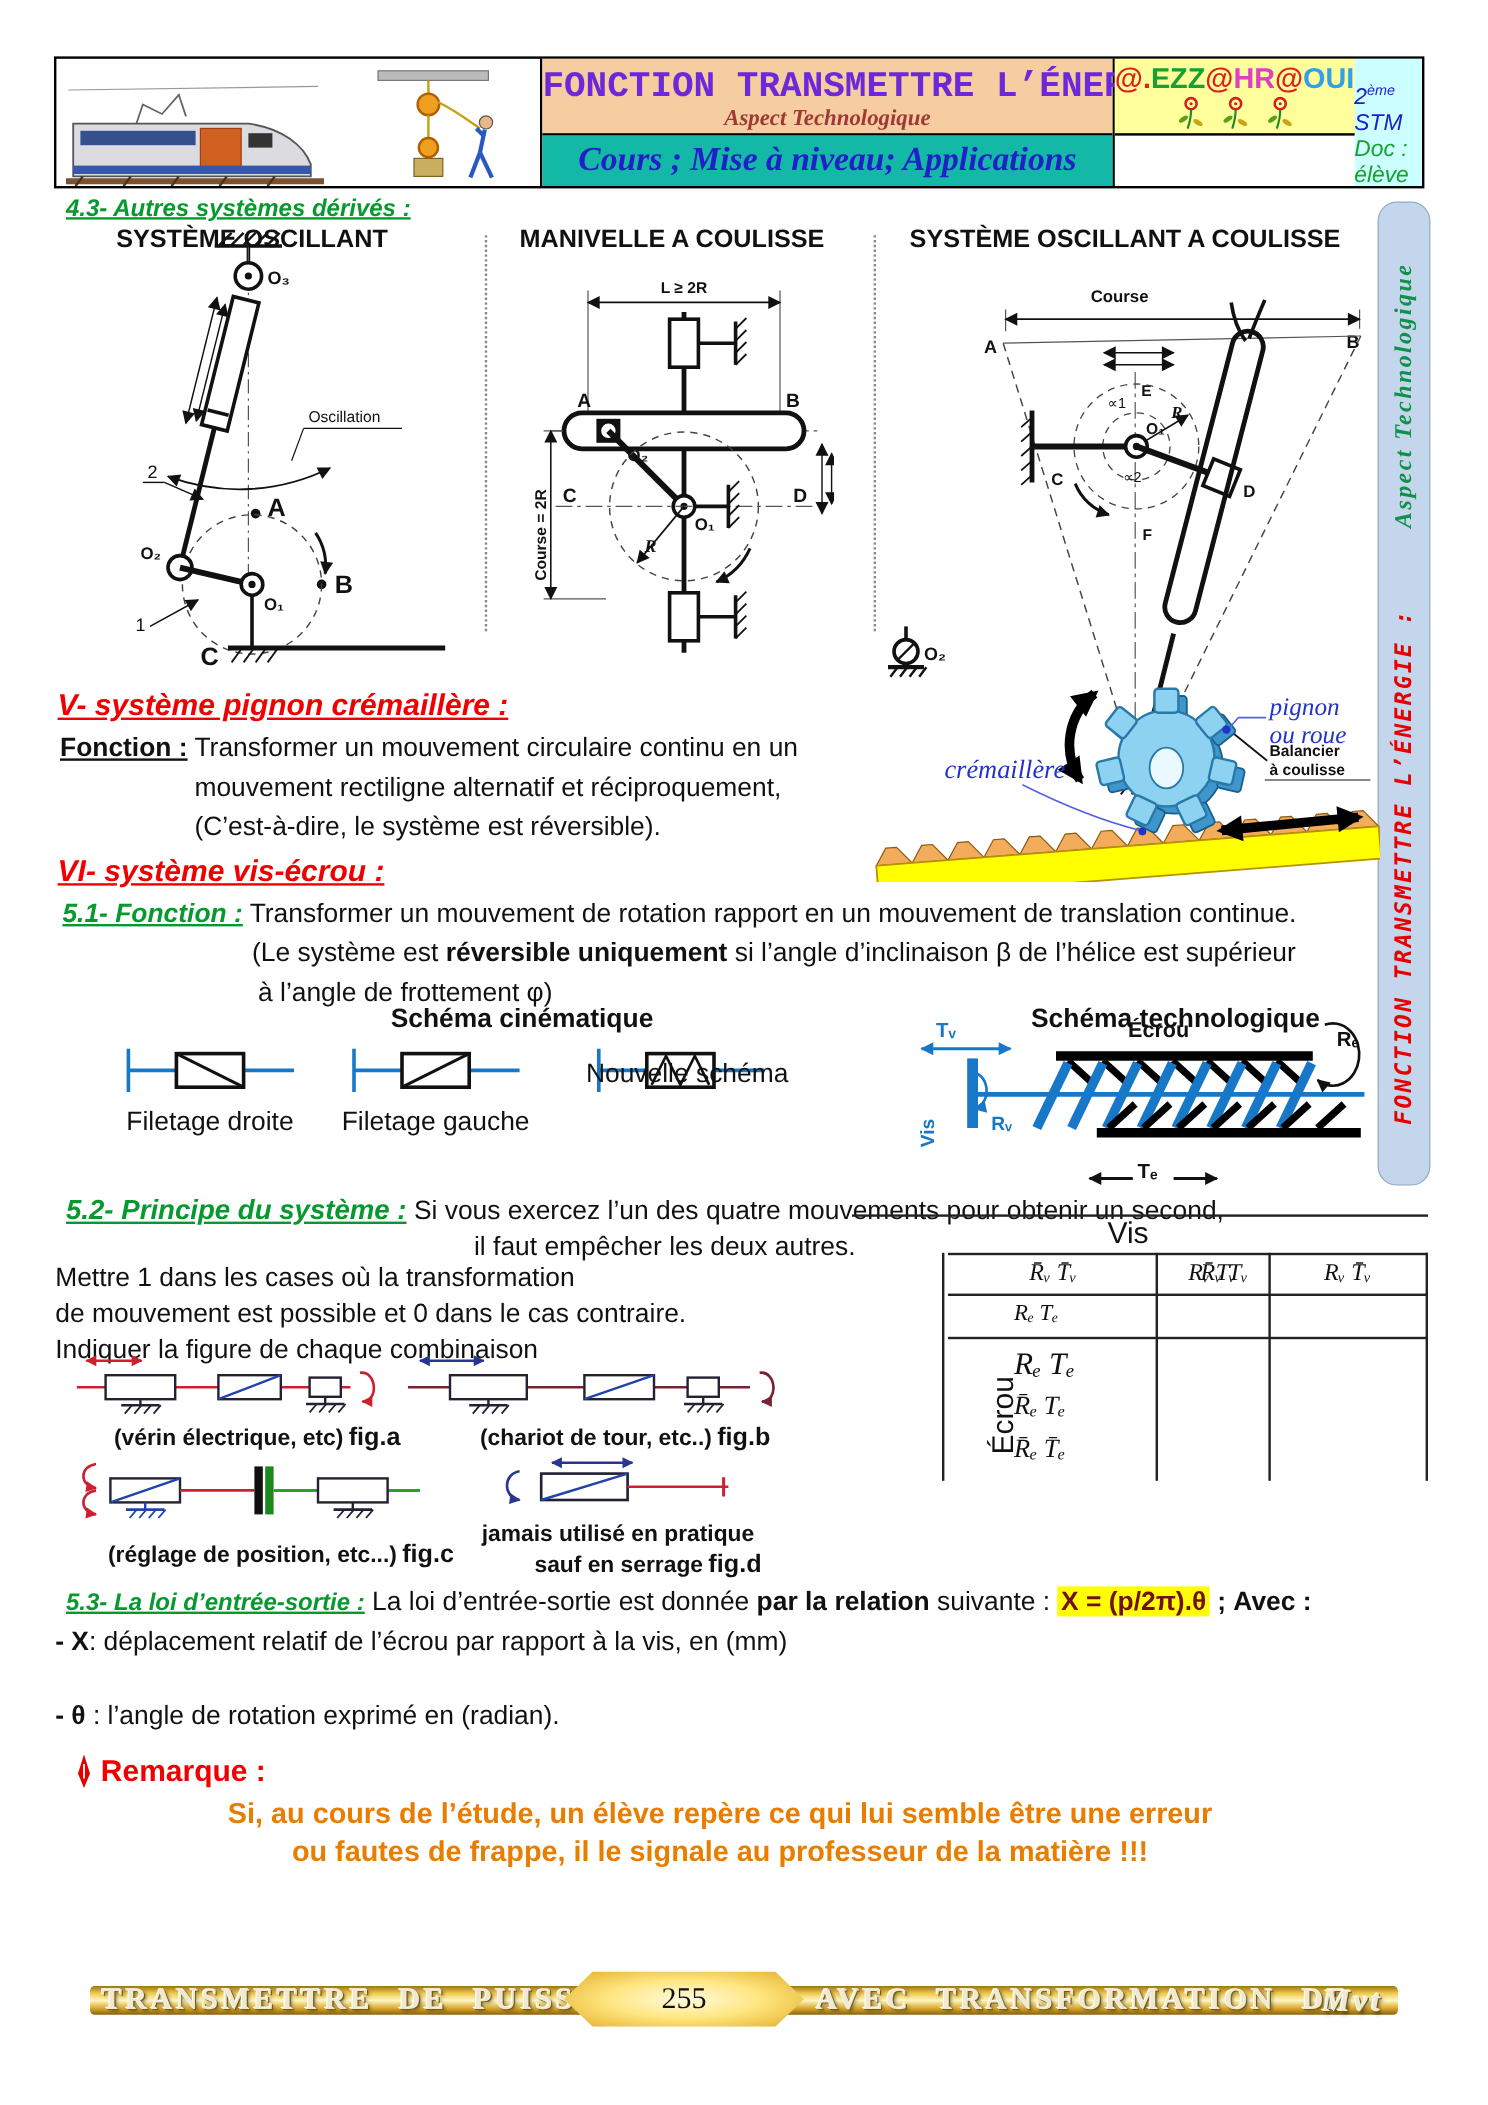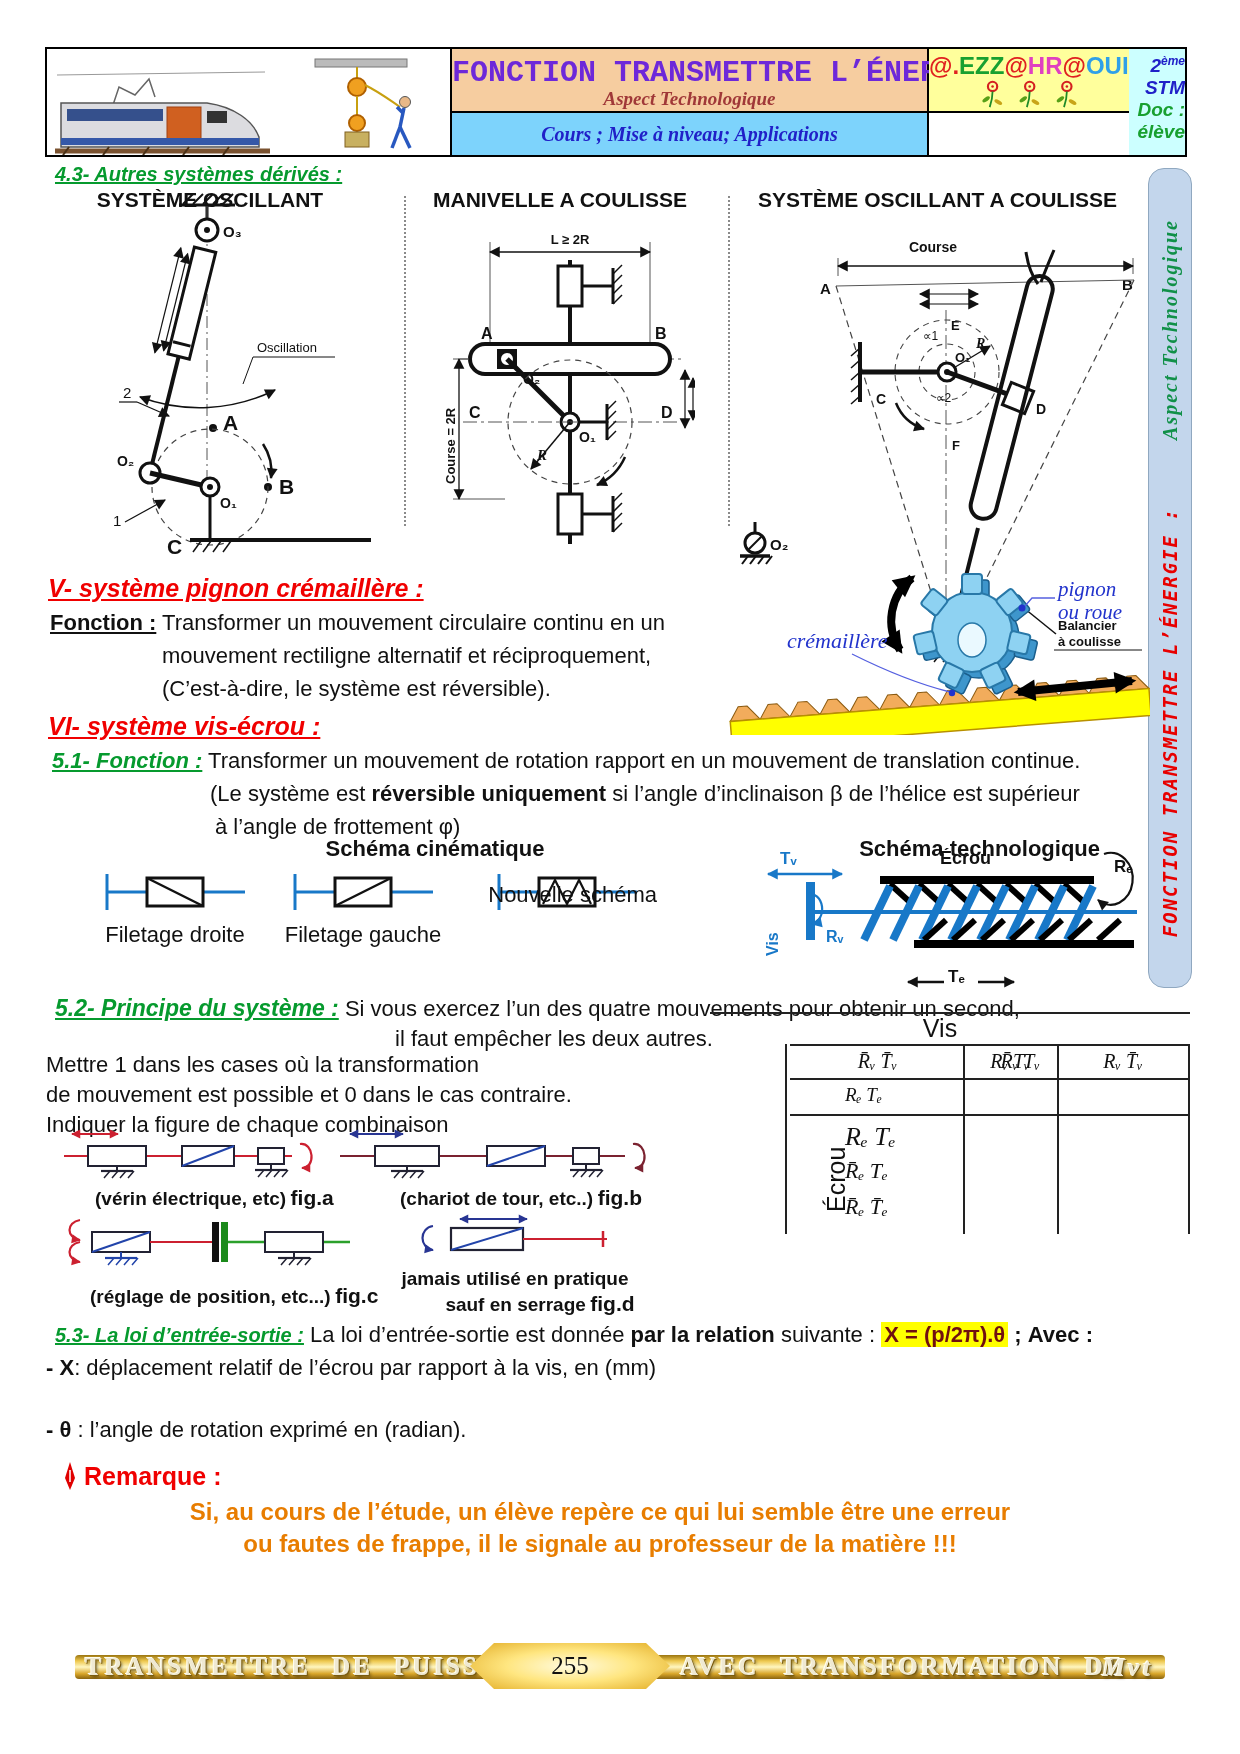--- a/index.html
+++ b/index.html
@@ -15,27 +15,27 @@
   .body22{font-size:22px;line-height:33px}
   .coltitle{font-weight:bold;font-size:21px;text-align:center;white-space:nowrap}
   
   #hdr{left:45px;top:47px;width:1142px;height:110px;border:2px solid #000;display:flex;box-sizing:border-box;background:#fff}
   .hcell{box-sizing:border-box;position:relative}
   #hleft{width:405px;border-right:2px solid #000}
   #hmid{width:477px;border-right:2px solid #000;display:flex;flex-direction:column}
   #hmidtop{height:64px;background:#F6CDA0;border-bottom:2px solid #000;text-align:center;padding-top:7px;box-sizing:border-box}
   #hmidtitle{font-family:"Liberation Mono","DejaVu Sans Mono",monospace;font-weight:bold;font-size:30px;color:#6d28d9;white-space:nowrap}
   #hmidsub{font-family:"Liberation Serif",serif;font-weight:bold;font-style:italic;font-size:19px;color:#A03838;margin-top:-2px}
-  #hmidbot{flex:1;background:#7dd3fc;display:flex;align-items:center;justify-content:center;
-           font-family:"Liberation Serif",serif;font-weight:bold;font-style:italic;font-size:20px;color:#2020C8;white-space:nowrap}
+  #hmidbot{flex:1;background:#14b8a6;display:flex;align-items:center;justify-content:center;
+           font-family:"Liberation Serif",serif;font-weight:bold;font-style:italic;font-size:28px;color:#2020C8;white-space:nowrap}
   #hright{flex:1;display:flex;flex-direction:row}
   #hrtop{height:64px;background:#FFFF9C;border-bottom:2px solid #000;text-align:center;padding-top:3px;box-sizing:border-box}
   .author{font-weight:bold;font-size:24px;letter-spacing:0px;white-space:nowrap}
   .a-red{color:#E02020}.a-green{color:#18A030}.a-mag{color:#E040C0}.a-blue{color:#30A0E8}
-  #hrbot{flex:1;background:#CCFFFF;text-align:right;font-weight:bold;font-style:italic;font-size:19px;color:#2020C8;padding-top:1px;line-height:22px}
+  #hrbot{flex:1;background:#CCFFFF;text-align:left;font-weight:normal;font-style:italic;font-size:19px;color:#2020C8;padding-top:15px;line-height:22px}
   .docline{color:#18A030}
   
   #sidebar{left:1148px;top:168px;width:42px;height:818px;background:#C3D6EC;border:1px solid #90A8C0;border-radius:16px;display:flex;align-items:center;justify-content:center}
   #sidetext{writing-mode:vertical-rl;transform:rotate(180deg);white-space:nowrap;
             font-family:"DejaVu Sans Mono","Liberation Mono",monospace;font-weight:bold;font-style:italic;font-size:19px;letter-spacing:2px}
   .side-red{color:#E80000}
   .side-green{color:#109048;font-family:"Liberation Serif",serif;font-size:20px}
   .sep-dotted{border-left:2px dotted #8a8a8a;width:0}
   
   svg text{font-family:"Liberation Sans","DejaVu Sans",sans-serif;fill:#111}

